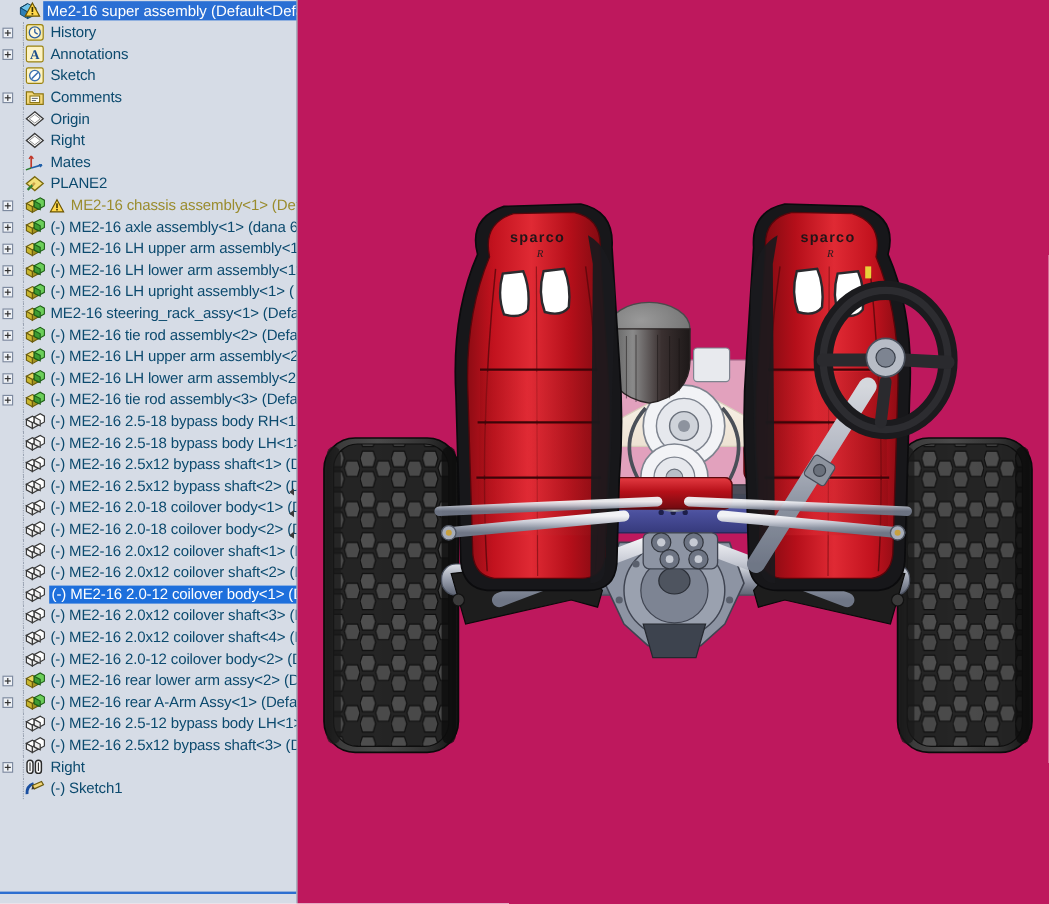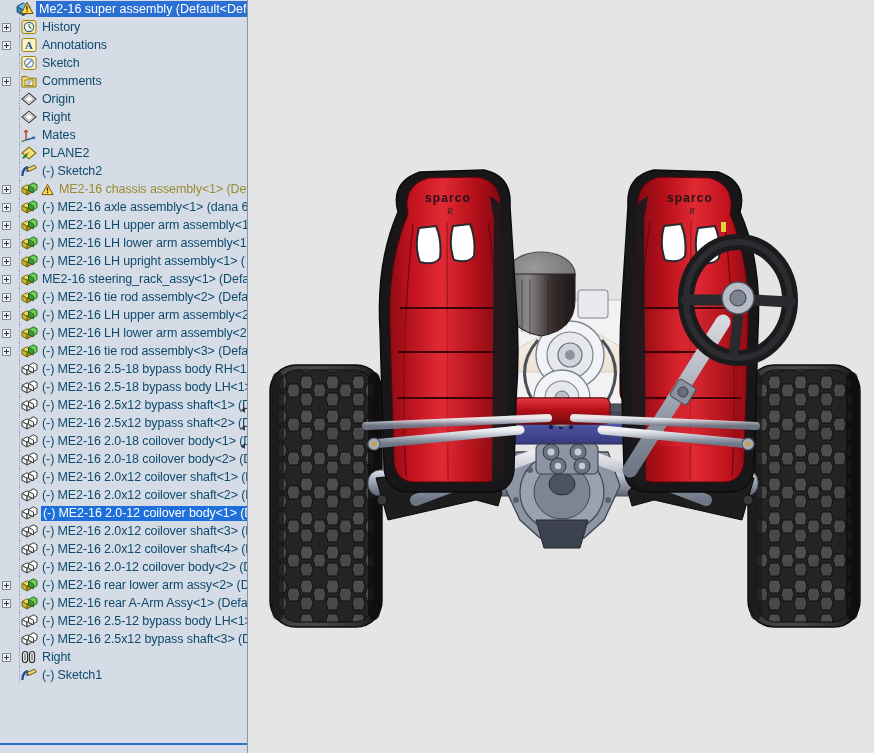--- a/index.html
+++ b/index.html
@@ -116,21 +116,21 @@
     position: absolute;
     left: 18px; top: 1px;
     width: 14px; height: 14px;
   }
 
   
   #graphics {
     position: relative;
     flex: 1 1 auto;
     height: 753px;
-    background: #e5e5e5;
+    background: #be185d;
     overflow: hidden;
   }
   #model-svg { position: absolute; left: 0; top: 0; }
 
   
   .edge-arrow {
     position: absolute;
     width: 0; height: 0;
     border-top: 3px solid transparent;
     border-bottom: 3px solid transparent;
@@ -258,30 +258,20 @@
           </div>
           <div class="row">
             <span class="expander"></span>
             <span class="dots"></span>
             <span class="icon"><svg width="18" height="16" viewBox="0 0 18 16">
         <polygon points="9,2.2 16,8 9,13.8 2,8" fill="#f3e07a" stroke="#7a6a10" stroke-width="1.1"></polygon>
         <path d="M3,13.2 L7.5,8.8" stroke="#2e7d32" stroke-width="2"></path>
         <path d="M7,9.4 L9,7.4" stroke="#caa24a" stroke-width="2"></path>
               </svg></span>
             <span class="label lbl-gray">PLANE2</span>
-          </div>
-          <div class="row">
-            <span class="expander"></span>
-            <span class="dots"></span>
-            <span class="icon"><svg width="18" height="16" viewBox="0 0 18 16">
-        <path d="M2.5,12.8 Q2,6 8,4" fill="none" stroke="#1a4fa0" stroke-width="2.4"></path>
-        <path d="M7,5.6 L14.6,2.2 L16.2,5 L8.6,8.4 Z" fill="#f2d678" stroke="#6b5a10" stroke-width="1"></path>
-        <path d="M7,5.6 L8.6,8.4 L6.2,9 Z" fill="#3a3a3a"></path>
-              </svg></span>
-            <span class="label lbl-gray">(-) Sketch2</span>
           </div>
           <div class="row">
             <span class="expander has">
               <span class="box"></span>
             </span>
             <span class="dots"></span>
             <span class="icon"><svg width="18" height="16" viewBox="0 0 18 16">
         <polygon points="2,6.5 7,3.8 12,6.5 7,9.3" fill="#e9d85f" stroke="#6b5d10" stroke-width="0.9"></polygon>
         <polygon points="2,6.5 7,9.3 7,14 2,11.2" fill="#c9b72f" stroke="#6b5d10" stroke-width="0.9"></polygon>
         <polygon points="12,6.5 7,9.3 7,14 12,11.2" fill="#a39320" stroke="#6b5d10" stroke-width="0.9"></polygon>

